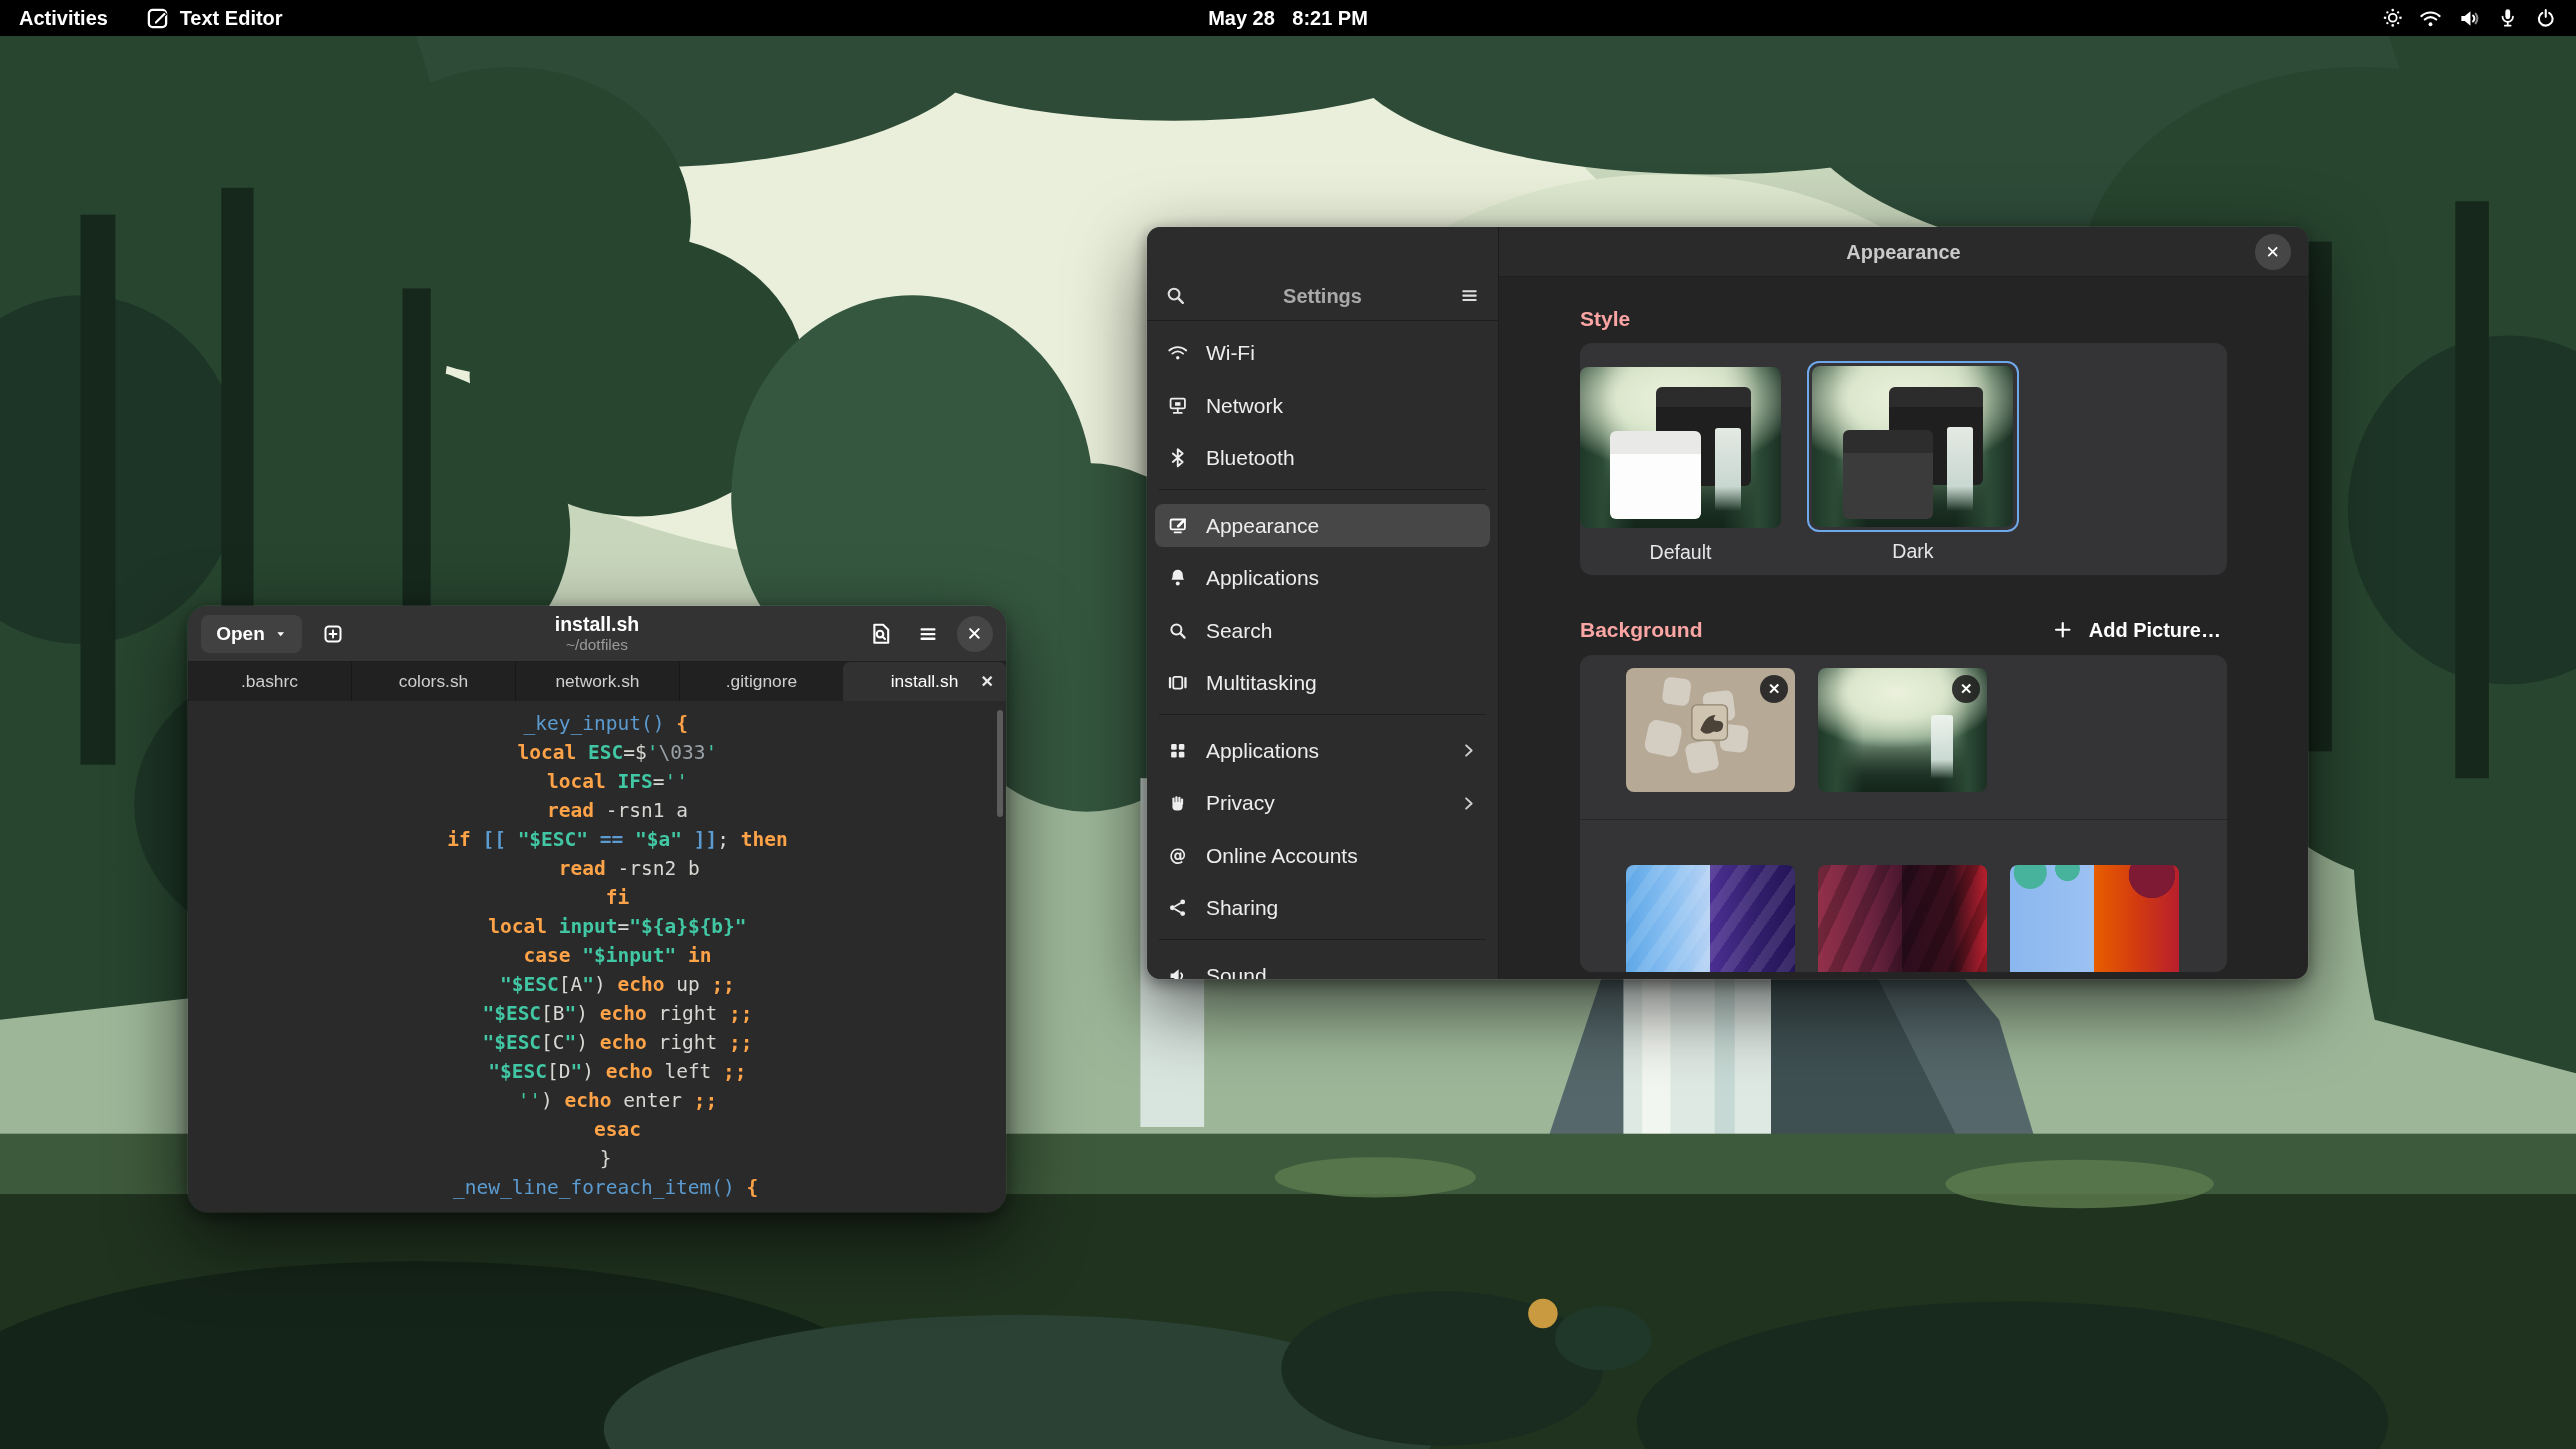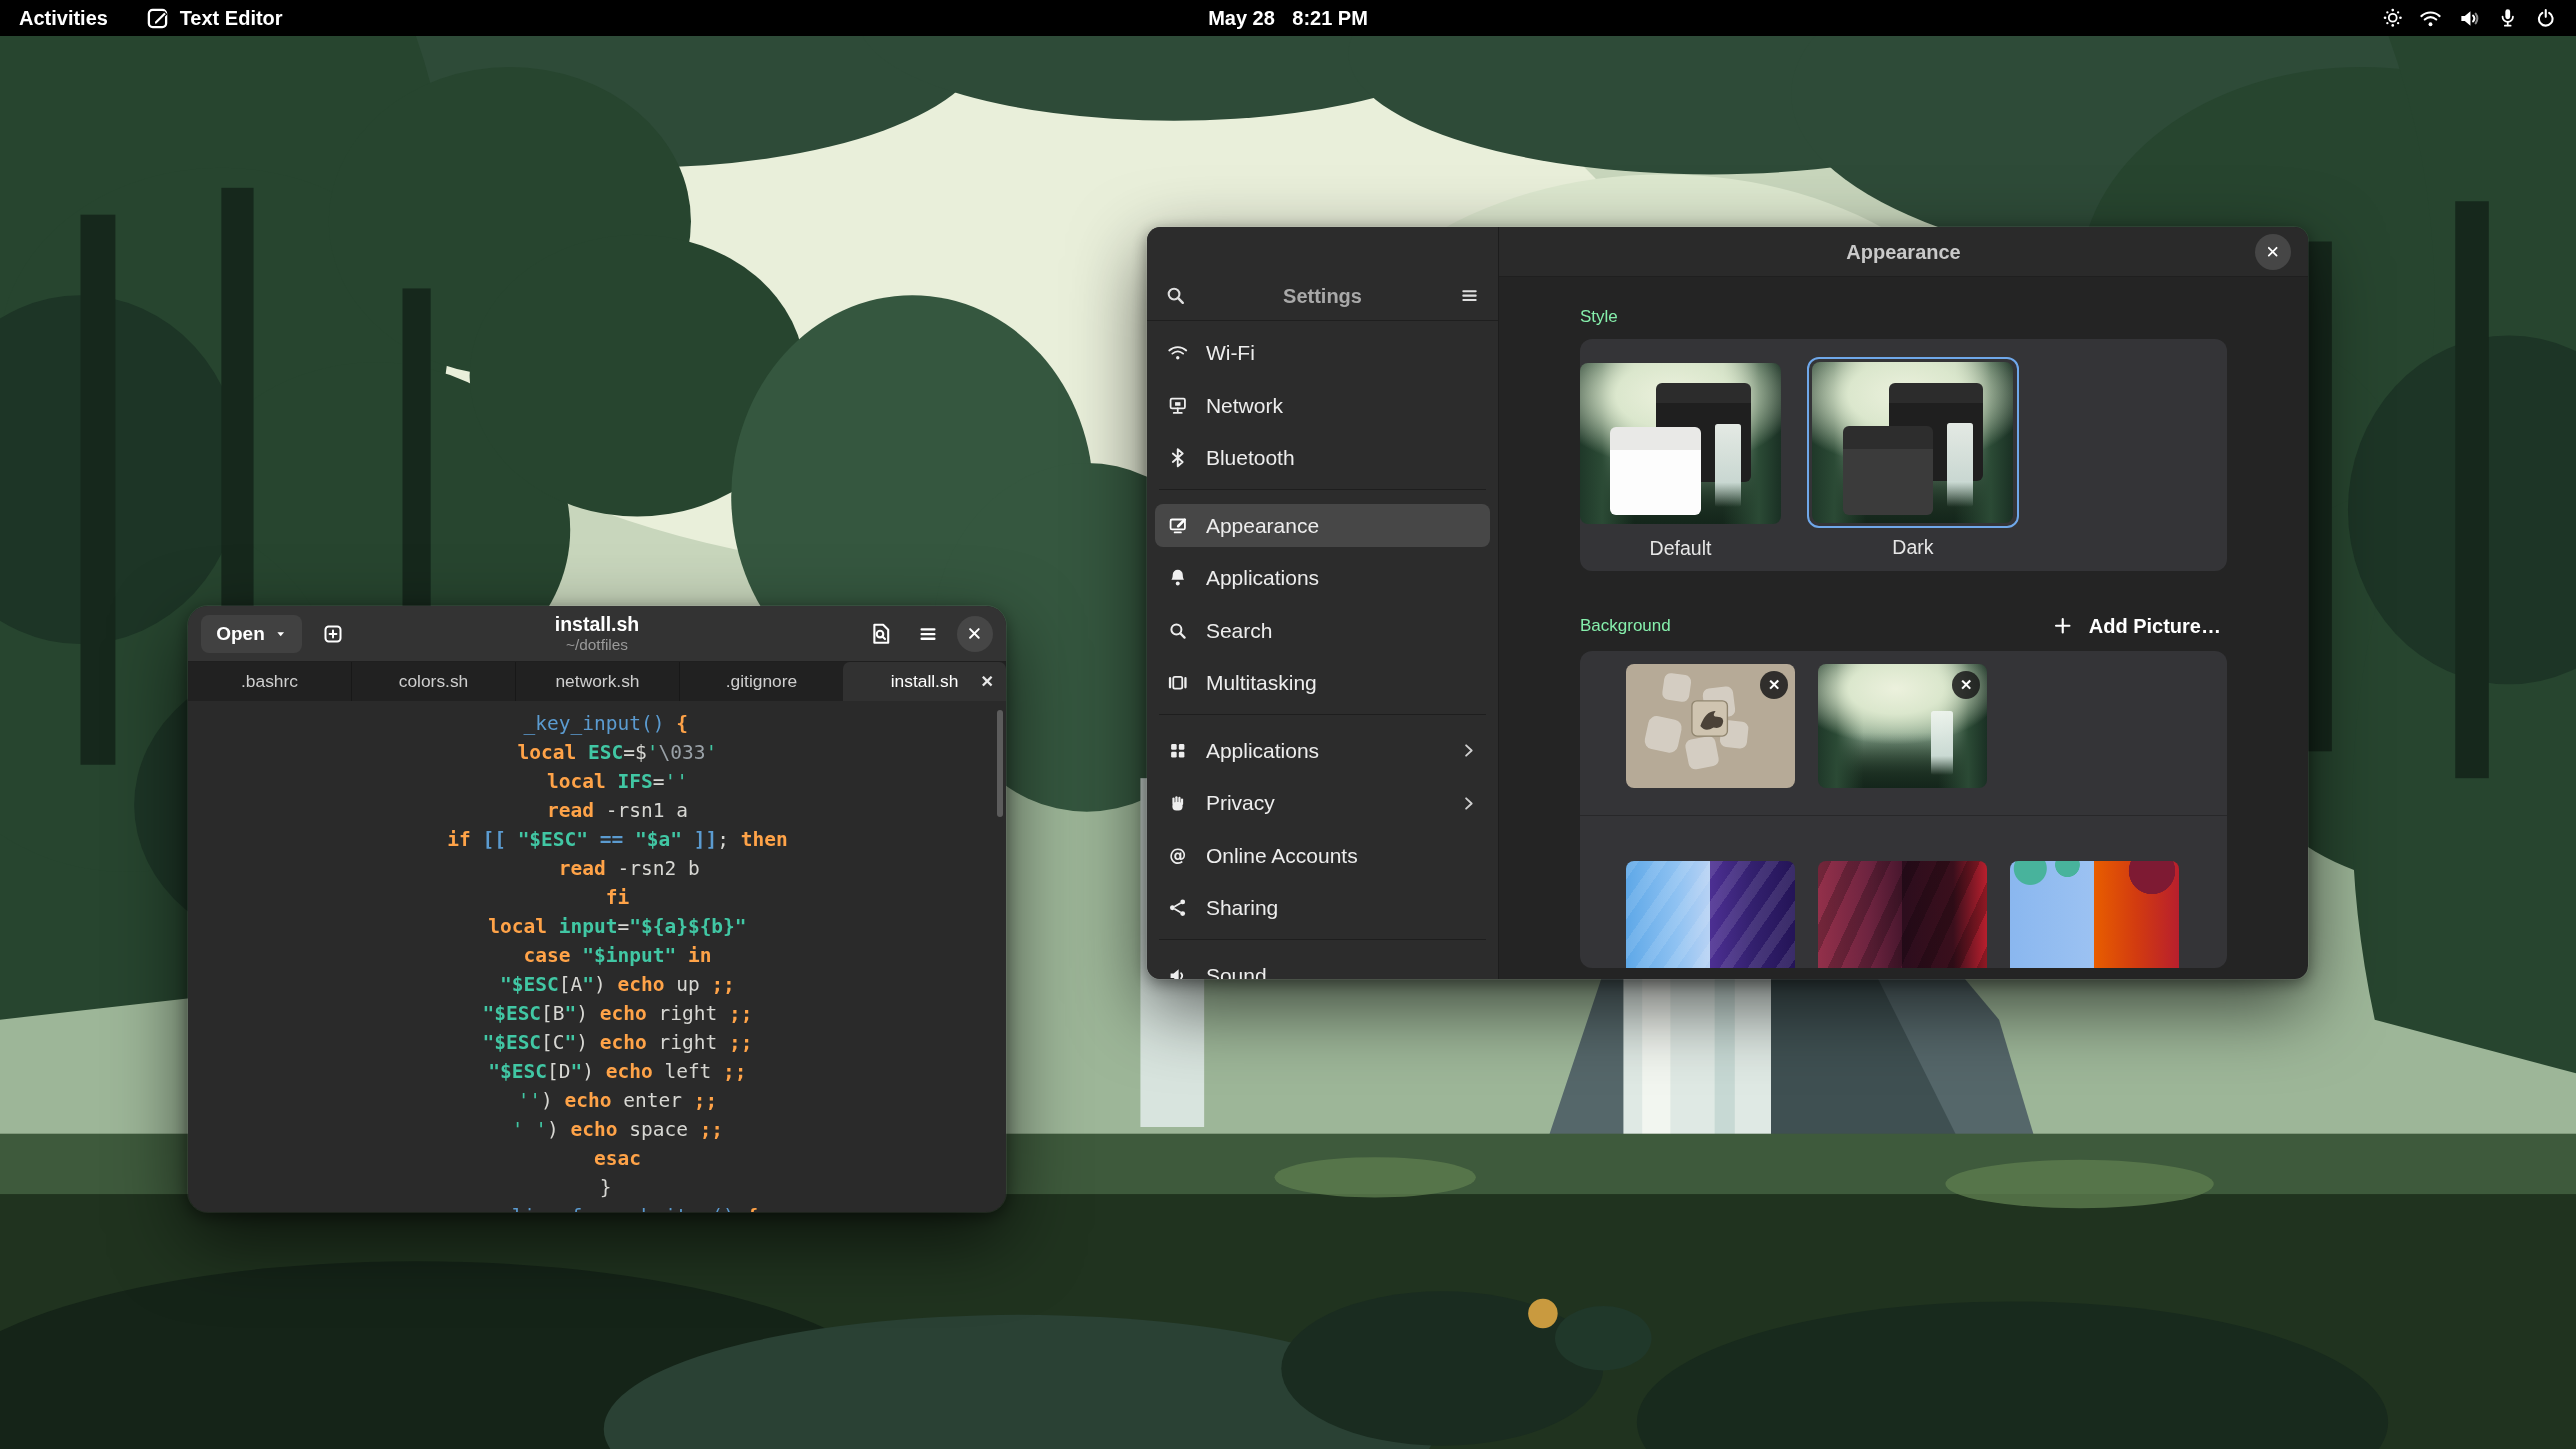--- a/index.html
+++ b/index.html
@@ -64,21 +64,21 @@
   .sb-row .chev{margin-left:auto;}
   .sb-sep{height:0.7px;background:#1e1e1e;margin:6.7px 4px 14.8px 4px;}
   .sb-ic{flex:none;display:block;}
 
   .panel{flex:1;display:flex;flex-direction:column;overflow:hidden;}
   .panel-header{height:50px;flex:none;border-bottom:0.7px solid #1f1f1f;background:#2a2a2a;position:relative;
     display:flex;align-items:center;}
   .panel-title{position:absolute;left:50%;top:50%;transform:translate(-50%,-50%);color:#c9c9c9;font-size:20px;font-weight:700;}
   .panel-close{position:absolute;right:17.4px;top:50%;transform:translateY(-50%);}
   .panel-body{flex:1;padding:0 81px;overflow:hidden;}
-  .section-label{color:#86efac;font-size:17px;font-weight:400;}
+  .section-label{color:#fca5a5;font-size:21px;font-weight:700;}
   .style-label{margin-top:29.5px;}
   .card{background:#343437;border-radius:12px;}
   .style-card{margin-top:12px;height:232px;display:flex;justify-content:flex-start;align-items:flex-start;gap:32px;padding-top:24px;}
   .tile-wrap{display:flex;flex-direction:column;align-items:center;}
   .tile{width:201px;height:161px;border-radius:8px;position:relative;overflow:hidden;}
   .ring{border:2.7px solid var(--ring);border-radius:12px;padding:3.4px;margin:-6px;}
   .tile-label{margin-top:13.4px;color:#e6e6e6;font-size:19.5px;}
   .mock-back{position:absolute;left:38%;top:13%;width:47%;height:61%;border-radius:6px;
     background:linear-gradient(180deg,#2c2c2c 0 20%,#1f1f1f 20%);}
   .mock-front{position:absolute;left:15%;top:40%;width:45%;height:55%;border-radius:6px;}
@@ -313,21 +313,20 @@
         <div class="code-line"><span class="tk-p">  </span><span class="tk-k">if</span><span class="tk-p"> </span><span class="tk-o">[[</span><span class="tk-p"> </span><span class="tk-v">"$ESC"</span><span class="tk-p"> </span><span class="tk-o">==</span><span class="tk-p"> </span><span class="tk-v">"$a"</span><span class="tk-p"> </span><span class="tk-o">]]</span><span class="tk-p">; </span><span class="tk-k">then</span></div>
         <div class="code-line"><span class="tk-p">    </span><span class="tk-k">read</span><span class="tk-p"> -rsn2 b</span></div>
         <div class="code-line"><span class="tk-p">  </span><span class="tk-k">fi</span></div>
         <div class="code-line"><span class="tk-p">  </span><span class="tk-k">local</span><span class="tk-p"> </span><span class="tk-v">input</span><span class="tk-p">=</span><span class="tk-v">"${a}${b}"</span></div>
         <div class="code-line"><span class="tk-p">  </span><span class="tk-k">case</span><span class="tk-p"> </span><span class="tk-v">"$input"</span><span class="tk-p"> </span><span class="tk-k">in</span></div>
         <div class="code-line"><span class="tk-p">  </span><span class="tk-v">"$ESC</span><span class="tk-p">[A</span><span class="tk-v">"</span><span class="tk-p">) </span><span class="tk-k">echo</span><span class="tk-p"> up </span><span class="tk-k">;;</span></div>
         <div class="code-line"><span class="tk-p">  </span><span class="tk-v">"$ESC</span><span class="tk-p">[B</span><span class="tk-v">"</span><span class="tk-p">) </span><span class="tk-k">echo</span><span class="tk-p"> right </span><span class="tk-k">;;</span></div>
         <div class="code-line"><span class="tk-p">  </span><span class="tk-v">"$ESC</span><span class="tk-p">[C</span><span class="tk-v">"</span><span class="tk-p">) </span><span class="tk-k">echo</span><span class="tk-p"> right </span><span class="tk-k">;;</span></div>
         <div class="code-line"><span class="tk-p">  </span><span class="tk-v">"$ESC</span><span class="tk-p">[D</span><span class="tk-v">"</span><span class="tk-p">) </span><span class="tk-k">echo</span><span class="tk-p"> left </span><span class="tk-k">;;</span></div>
         <div class="code-line"><span class="tk-p">  </span><span class="tk-s">''</span><span class="tk-p">) </span><span class="tk-k">echo</span><span class="tk-p"> enter </span><span class="tk-k">;;</span></div>
-        <div class="code-line"><span class="tk-p">  </span><span class="tk-s">' '</span><span class="tk-p">) </span><span class="tk-k">echo</span><span class="tk-p"> space </span><span class="tk-k">;;</span></div>
         <div class="code-line"><span class="tk-p">  </span><span class="tk-k">esac</span></div>
         <div class="code-line"><span class="tk-p">}</span></div>
         <div class="code-line"><span class="tk-fn">_new_line_foreach_item()</span><span class="tk-p"> </span><span class="tk-br">{</span></div>
       </div>
     <div class="ed-scroll"></div>
   </div>
 </div>
 
 <div class="win settings">
 

